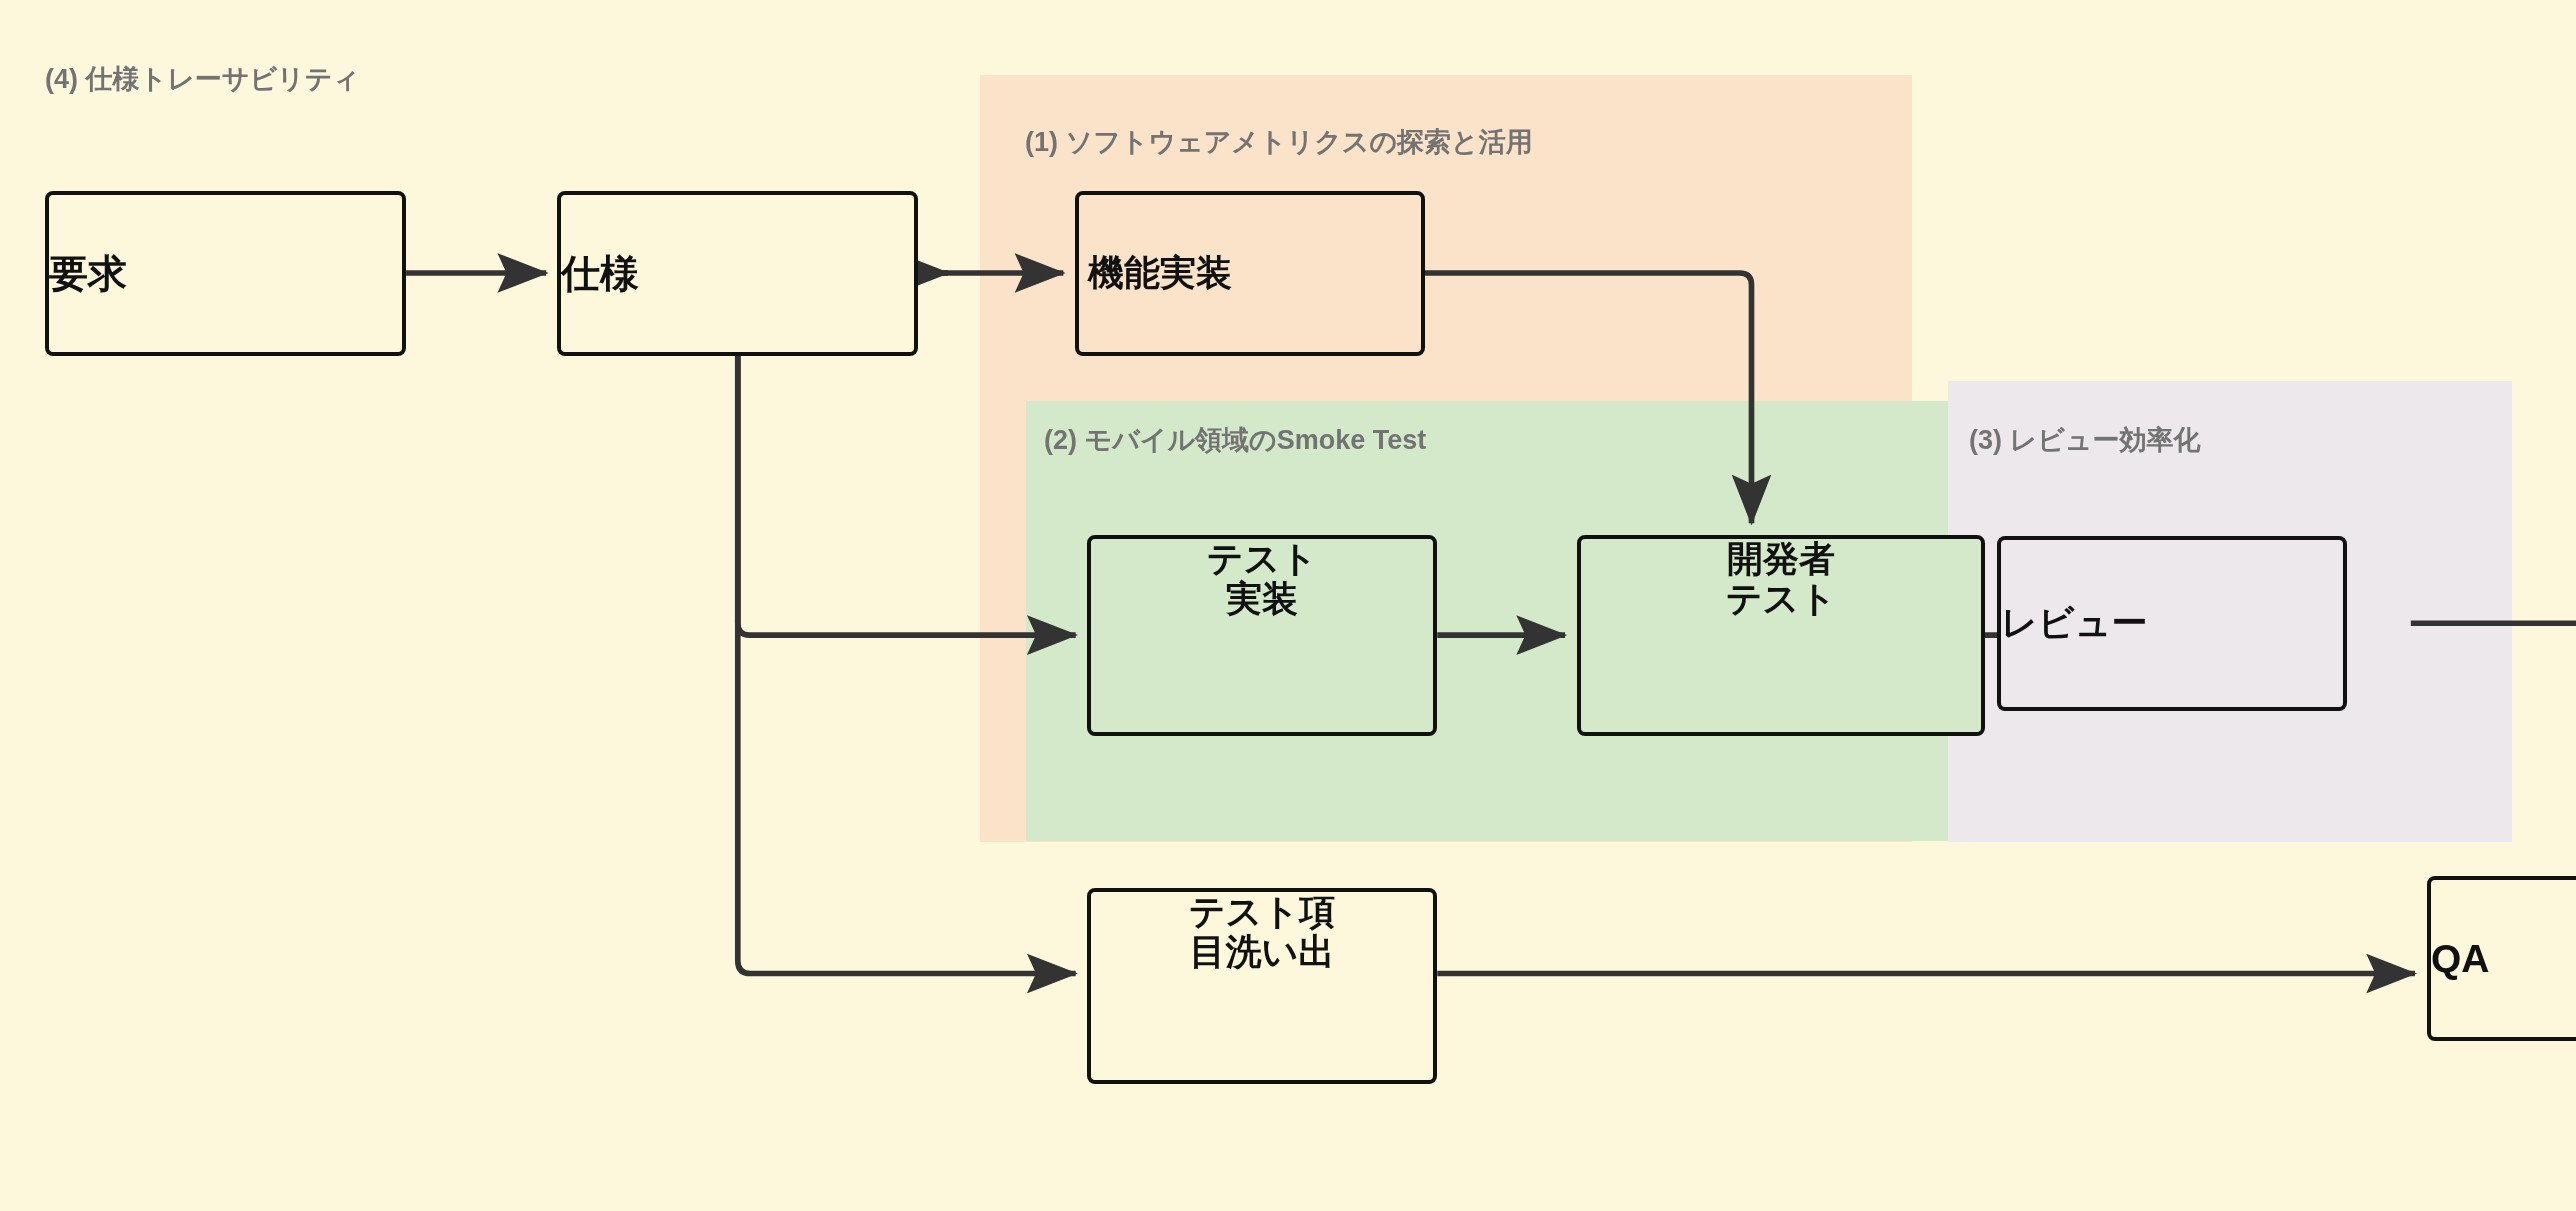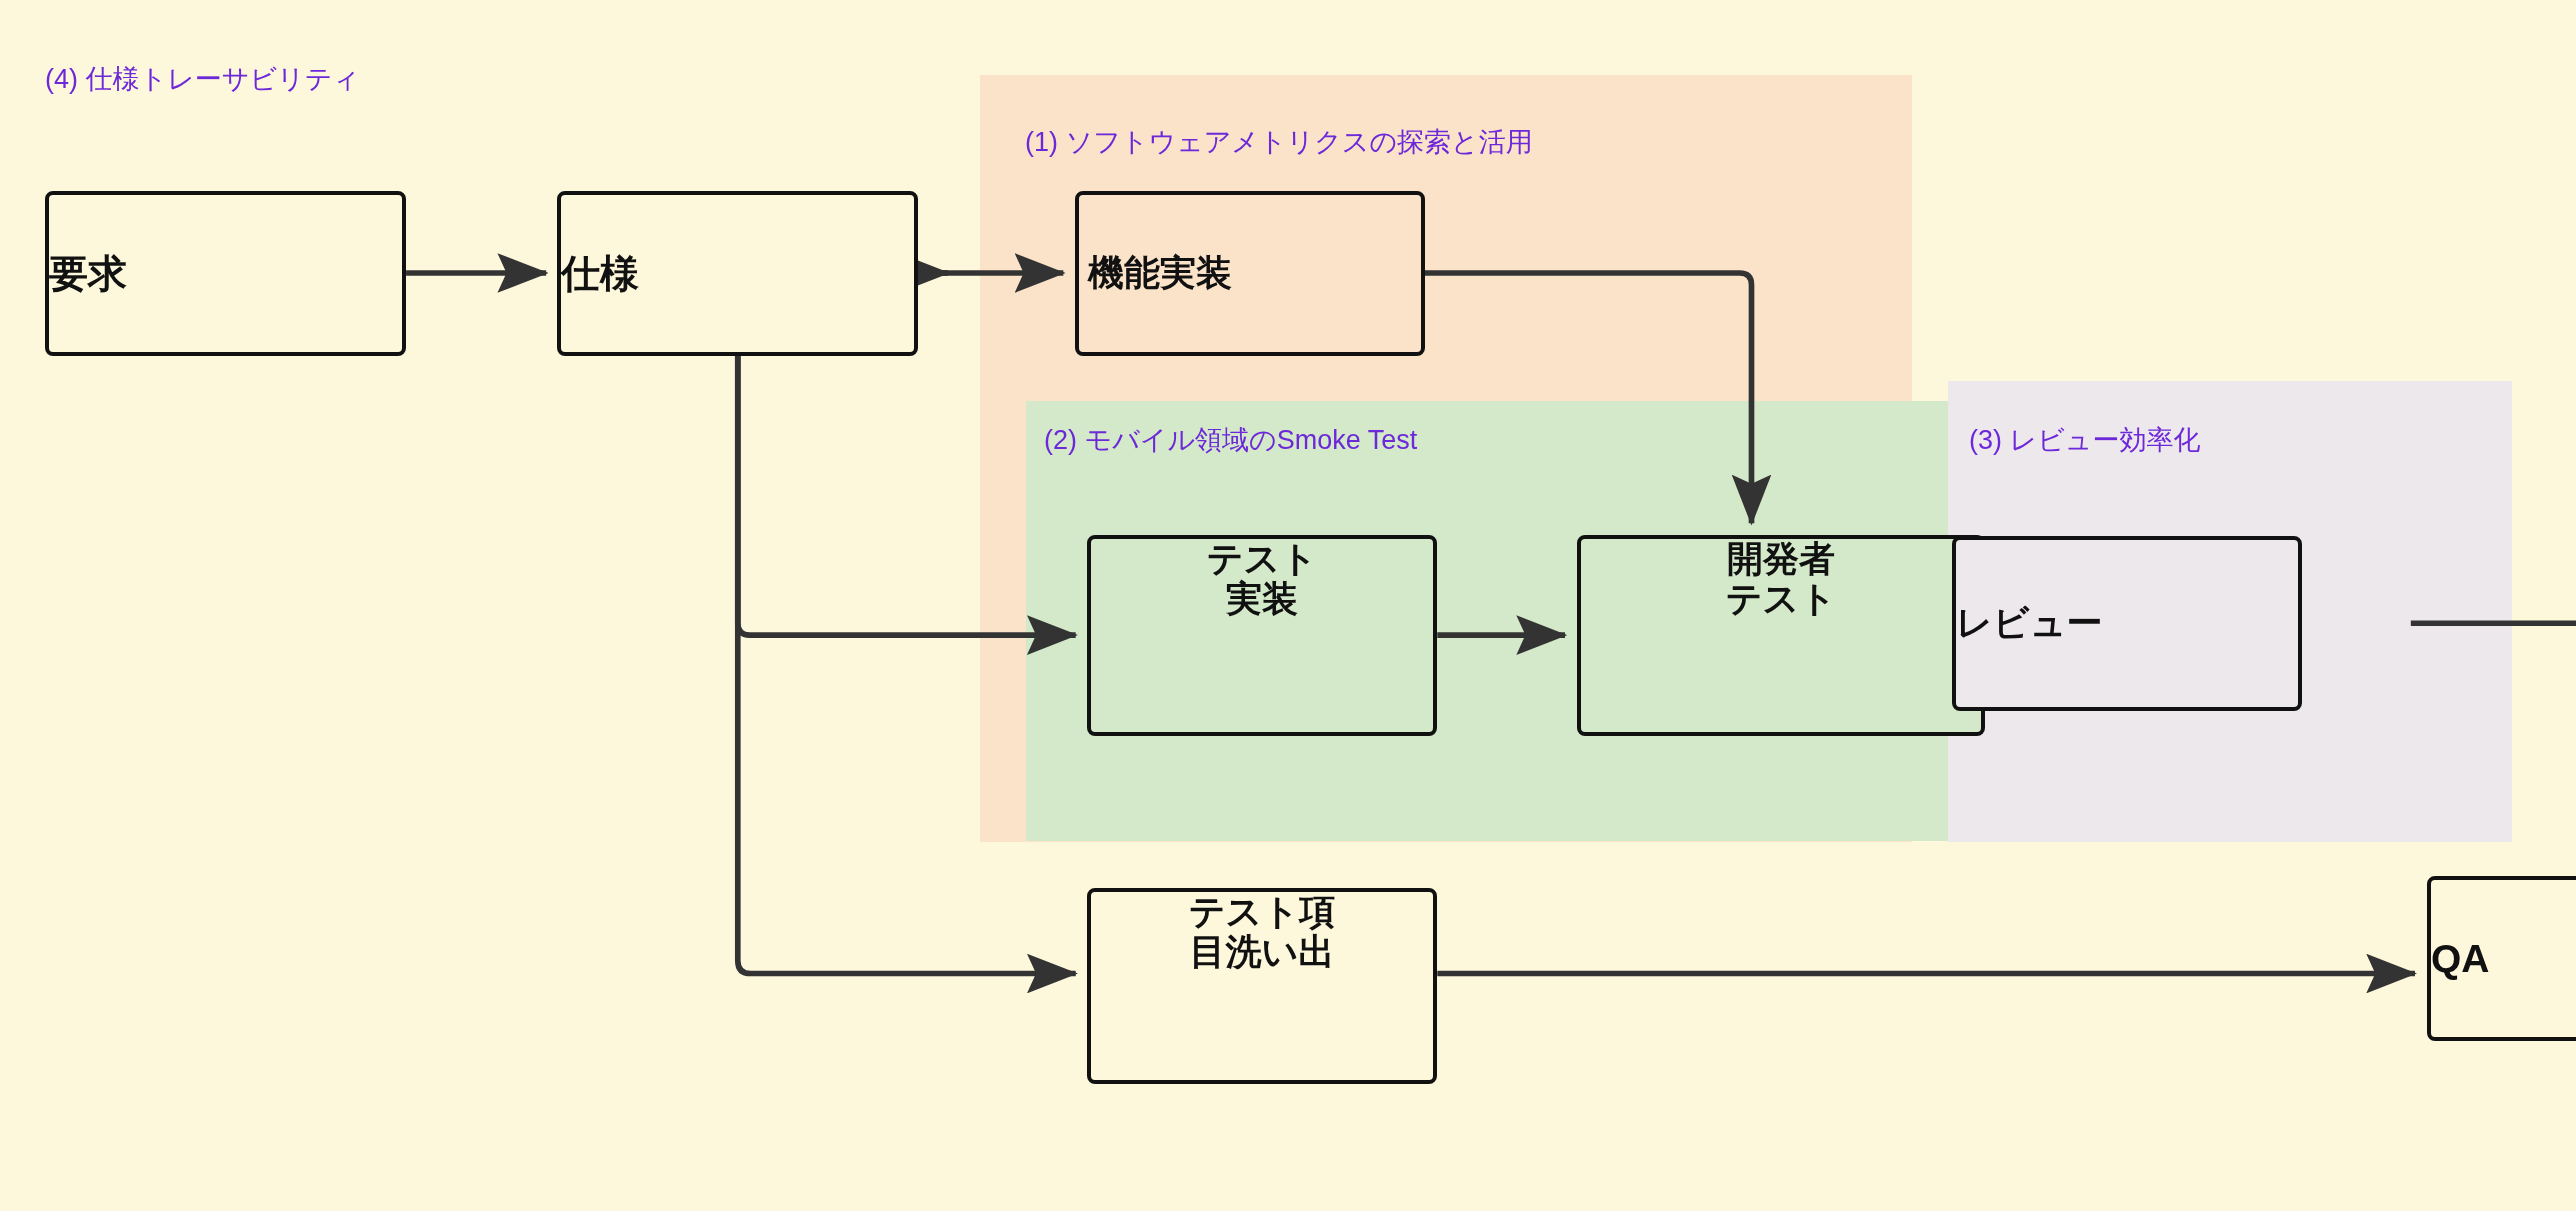--- a/index.html
+++ b/index.html
@@ -1,21 +1,21 @@
 <!DOCTYPE html>
 <html style="font-size:8.2px"><head>
 <meta charset="utf-8">
 <title>Flow Diagram</title>
 <style>
   html,body{margin:0;padding:0;background:#ffffff;}
   body{font-family:"Liberation Sans","DejaVu Sans",sans-serif;}
   #stage{position:relative;width:3247px;height:1211px;background:#ffffff;overflow:hidden;}
   #canvas-bg{position:absolute;left:0;top:0;width:2783px;height:1211px;background:#FDF8DC;}
   svg.layer{position:absolute;left:0;top:0;width:3247px;height:1211px;overflow:visible;}
-  .grp-label{position:absolute;font-weight:normal;color:#6d28d9;white-space:nowrap;}
+  .grp-label{position:absolute;font-weight:bold;color:#737373;white-space:nowrap;}
   .node{position:absolute;box-sizing:border-box;border:4.6px solid #111111;border-radius:8px;
         display:flex;align-items:center;justify-content:flex-start;text-align:center;
         color:#111111;font-weight:bold;line-height:1.12;}
   .node span{display:block;}
 </style>
 </head>
 <body>
 
 <div id="stage">
 
@@ -66,21 +66,21 @@
   <div class="node" style="left:1087px;top:535px;width:350px;height:201px;background:#D3E9C9;font-size:36px;flex-direction:column;">
     <span>テスト</span>
     <span>実装</span>
   </div>
 
   <div class="node" style="left:1577px;top:535px;width:408px;height:201px;background:#D3E9C9;font-size:36px;flex-direction:column;">
     <span>開発者</span>
     <span>テスト</span>
   </div>
 
-  <div class="node" style="left:1952px;top:536px;width:350px;height:175px;background:#EDE8EC;font-size:36px;">
+  <div class="node" style="left:1997px;top:536px;width:350px;height:175px;background:#EDE8EC;font-size:36px;">
     <span>レビュー</span>
   </div>
 
   <div class="node" style="left:1087px;top:876px;width:350px;height:196px;background:#FDF8DC;font-size:36px;flex-direction:column;margin-top:12px;">
     <span>テスト項</span>
     <span>目洗い出</span>
   </div>
 
   <div class="node" style="left:2427px;top:876px;width:350px;height:165px;background:#FDF8DC;font-size:39px;">
     <span>QA</span>

